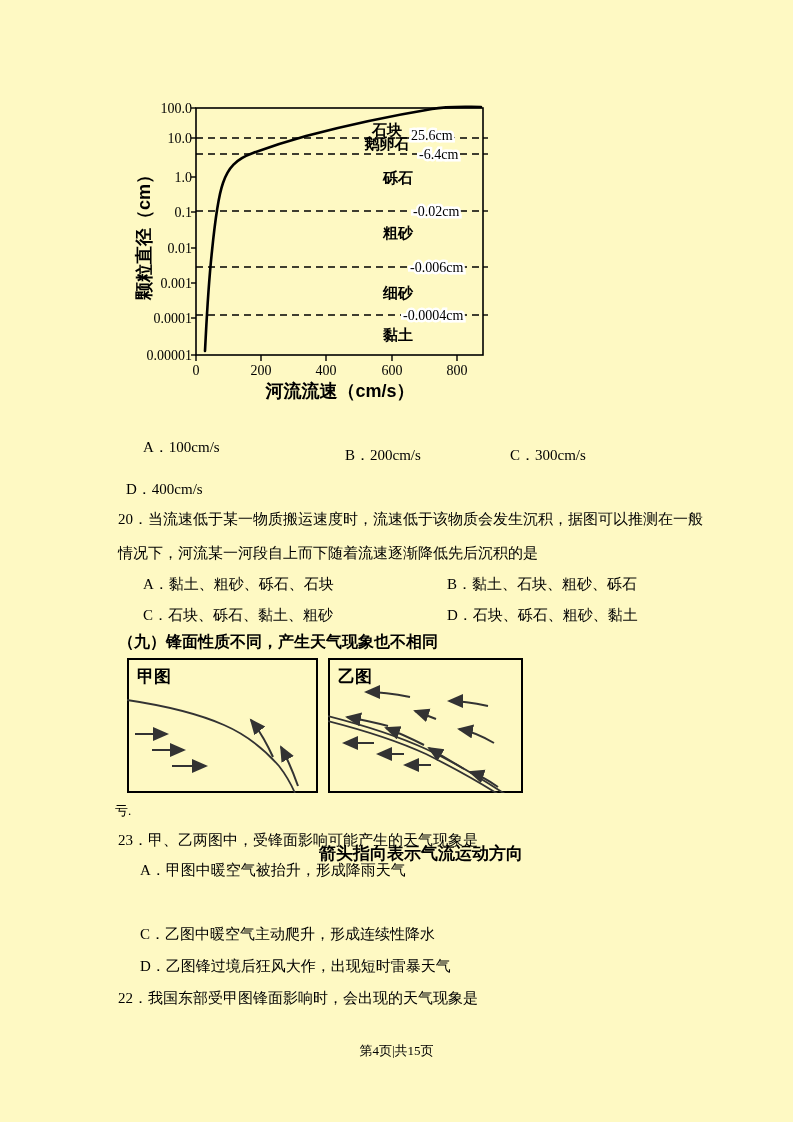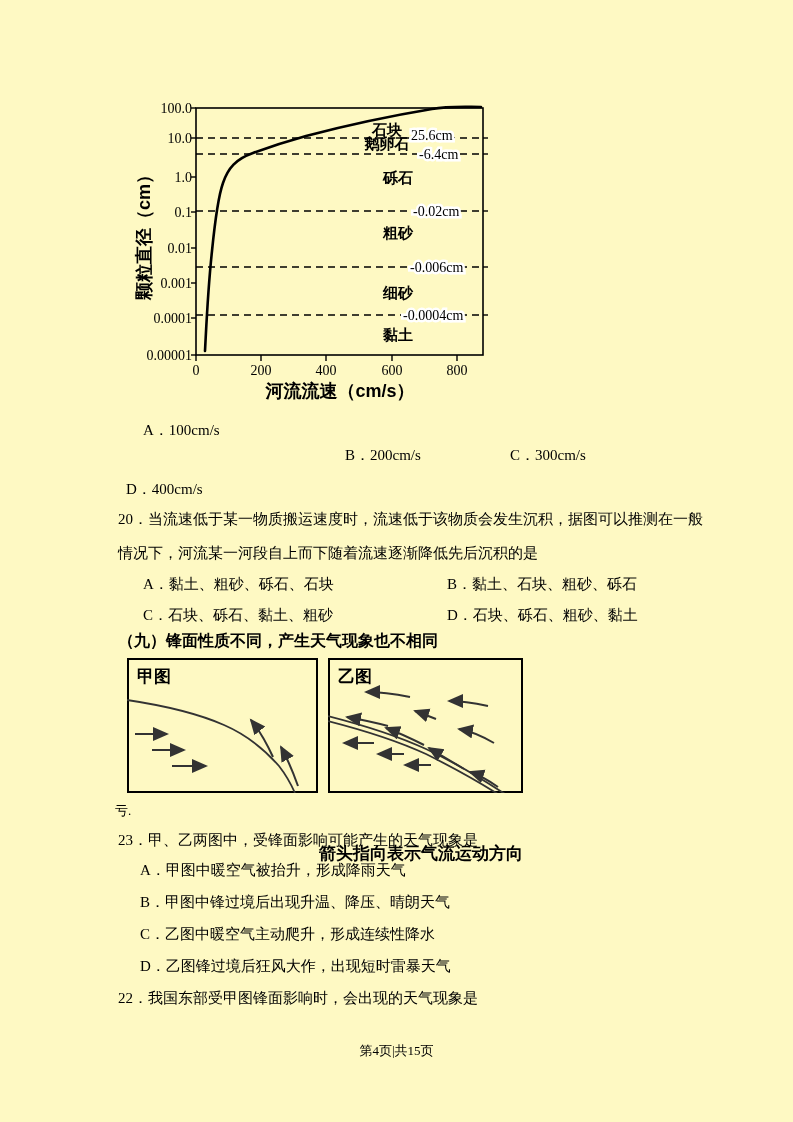--- a/index.html
+++ b/index.html
@@ -1,19 +1,19 @@
 <!DOCTYPE html>
 <html><head>
 <meta charset="utf-8">
 <style>
   html,body{margin:0;padding:0;background:#e8e8e8;}
   .page{position:relative;width:793px;height:1122px;background:#fef9c3;margin:0 auto;
         font-family:"Liberation Serif","DejaVu Serif",serif;color:#000;overflow:hidden;}
   .t{position:absolute;font-size:15px;line-height:20px;white-space:pre;}
-  .sans{font-family:Liberation Mono, monospace;}
+  .sans{font-family:Liberation Serif, serif;}
   .bold{font-weight:bold;}
   .footer{position:absolute;left:0;top:1042px;width:100%;text-align:center;font-size:13px;}
   .caption{position:absolute;left:127px;top:842px;width:396px;text-align:right;
            font-size:17px;font-weight:bold;font-family:Liberation Mono, monospace;}
   svg{position:absolute;}
   svg text{font-family:"Liberation Serif","DejaVu Serif",serif;}
   svg text.zl{font-family:"Liberation Sans","DejaVu Sans",sans-serif;font-weight:bold;font-size:15px;}
   svg text.th{font-size:14px;paint-order:stroke;stroke:#ffffff;stroke-width:5px;}
   svg text.tick{font-size:14px;}
   svg text.axlbl{font-family:"Liberation Sans","DejaVu Sans",sans-serif;font-weight:bold;font-size:18px;}
@@ -93,21 +93,21 @@
       <text class="th" x="289" y="66">-6.4cm</text>
       <text class="th" x="283" y="123">-0.02cm</text>
       <text class="th" x="280" y="179">-0.006cm</text>
       <text class="th" x="273" y="227">-0.0004cm</text>
     </g>
 
     <text class="axlbl" x="210" y="304" text-anchor="middle">河流流速（cm/s）</text>
     <text class="axlbl" transform="translate(20,140) rotate(-90)" text-anchor="middle" font-size="16">颗粒直径（cm）</text>
   </svg>
 
-  <div class="t" style="left:143px;top:420px">A．100cm/s</div>
+  <div class="t" style="left:143px;top:437px">A．100cm/s</div>
   <div class="t" style="left:345px;top:445px">B．200cm/s</div>
   <div class="t" style="left:510px;top:445px">C．300cm/s</div>
   <div class="t" style="left:126px;top:479px">D．400cm/s</div>
 
   <div class="t" style="left:118px;top:509px">20．当流速低于某一物质搬运速度时，流速低于该物质会发生沉积，据图可以推测在一般</div>
   <div class="t" style="left:118px;top:543px">情况下，河流某一河段自上而下随着流速逐渐降低先后沉积的是</div>
   <div class="t" style="left:143px;top:574px">A．黏土、粗砂、砾石、石块</div>
   <div class="t" style="left:447px;top:574px">B．黏土、石块、粗砂、砾石</div>
   <div class="t" style="left:447px;top:605px">D．石块、砾石、粗砂、黏土</div>
   <div class="t" style="left:143px;top:605px">C．石块、砾石、黏土、粗砂</div>
@@ -161,21 +161,20 @@
       <line x1="103" y1="107" x2="77" y2="107" marker-end="url(#ar2)"></line>
     </g>
     <text class="boxlbl" x="10" y="24">乙图</text>
   </svg>
 
   <div class="t" style="left:115px;top:801px;font-size:13px">亏.</div>
   <div class="caption">箭头指向表示气流运动方向</div>
 
   <div class="t" style="left:118px;top:830px">23．甲、乙两图中，受锋面影响可能产生的天气现象是</div>
   <div class="t" style="left:140px;top:860px">A．甲图中暖空气被抬升，形成降雨天气</div>
-  <div class="t" style="left:140px;top:892px">B．甲图中锋过境后出现升温、降压、晴朗天气</div>
   <div class="t" style="left:140px;top:924px">C．乙图中暖空气主动爬升，形成连续性降水</div>
   <div class="t" style="left:140px;top:956px">D．乙图锋过境后狂风大作，出现短时雷暴天气</div>
 
   <div class="t" style="left:118px;top:988px">22．我国东部受甲图锋面影响时，会出现的天气现象是</div>
 
   <div class="footer">第4页|共15页</div>
 
 </div>
 
 </body></html>

